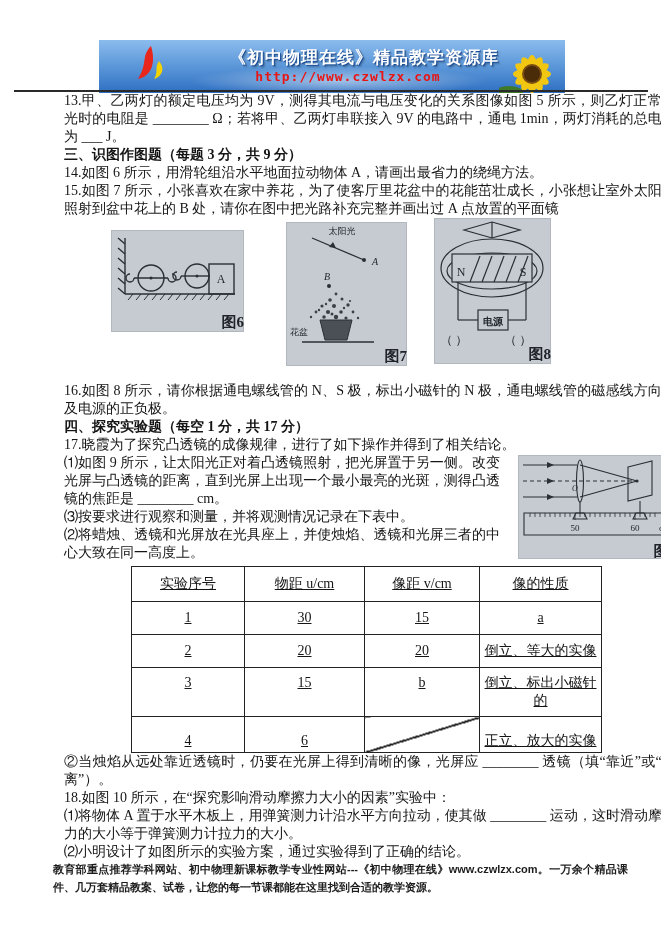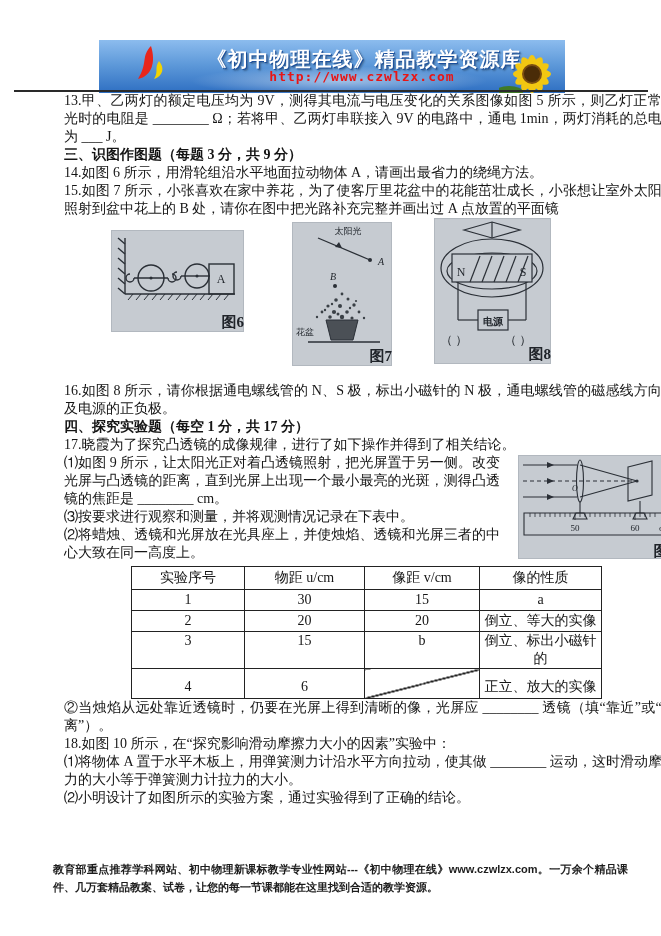--- a/index.html
+++ b/index.html
@@ -4,49 +4,49 @@
 <style>
   html,body{margin:0;padding:0;background:#fff;}
   .page{position:relative;width:661px;height:936px;background:#fff;overflow:hidden;
         font-family:"Liberation Serif","DejaVu Serif",serif;color:#151515;}
   
   .banner{position:absolute;left:99px;top:40px;width:466px;height:53px;overflow:hidden;
           background:linear-gradient(180deg,#8cbcee 0%,#5f9ada 45%,#2e6fc2 100%);}
   .banner .haze{position:absolute;left:90px;top:26px;width:300px;height:30px;
           background:radial-gradient(ellipse at center,rgba(255,255,255,.5),rgba(255,255,255,0) 70%);}
   .banner-title{position:absolute;left:100px;top:6px;width:330px;text-align:center;
-          color:#fff;font-weight:bold;font-size:20px;letter-spacing:1px;
+          color:#fff;font-weight:bold;font-size:17px;letter-spacing:1px;
           text-shadow:1px 1px 0 #1a4f9c,2px 2px 2px rgba(0,0,0,.35);}
-  .banner-url{position:absolute;left:118px;top:29px;width:290px;text-align:center;
+  .banner-url{position:absolute;left:104px;top:29px;width:290px;text-align:center;
           color:#e81515;font-weight:bold;font-size:13px;letter-spacing:1px;
           font-family:"DejaVu Sans Mono","Liberation Mono",monospace;}
   .logo{position:absolute;left:28px;top:3px;}
   .sunflower{position:absolute;right:4px;top:12px;}
   
   .header-rule{position:absolute;left:14px;top:90px;width:634px;border-top:2px solid #2a2a2a;height:0;}
   
   .content{position:absolute;left:28px;top:92px;width:612px;font-size:14px;line-height:18px;margin-left:36px;}
   .content p{margin:0;text-align:justify;}
   p.bold{font-weight:bold;}
   
   .figrow{position:relative;height:164px;}
   .photo{background:#c6cbd1;box-shadow:0 0 0 1px #b2b8bf inset;}
   .photo .cap{text-align:right;font-size:15px;font-weight:bold;color:#20242a;line-height:16px;}
   #fig6{position:absolute;left:47px;top:12px;width:133px;height:102px;}
-  #fig7{position:absolute;left:228px;top:4px;width:100px;height:144px;}
+  #fig7{position:absolute;left:222px;top:4px;width:121px;height:144px;}
   #fig8{position:absolute;left:370px;top:0px;width:117px;height:146px;}
   svg{display:block;}
   svg text{font-family:"Liberation Serif","DejaVu Serif",serif;fill:#23282e;}
   
   .q17block{overflow:visible;}
   #fig9{float:right;width:158px;height:104px;margin:1px 0 2px 18px;}
   
   table.exp{border-collapse:collapse;margin:4px 0 0 67px;clear:both;
             font-size:14px;color:#151515;}
-  table.exp th,table.exp td{border:1px solid #222;text-align:center;padding:0 3px;}
+  table.exp th,table.exp td{border:1px solid #222;text-align:center;padding:6px 3px;text-decoration:underline;}
   table.exp th{font-weight:normal;height:22px;width:106px;}
   table.exp col.c1{width:110px;}table.exp col.c2{width:120px;}
   table.exp col.c3{width:115px;}table.exp col.c4{width:122px;}
   tr.r1 td,tr.r2 td{height:20px;}
   tr.r3 td{height:34px;vertical-align:top;}
   tr.r4 td{height:27px;vertical-align:bottom;padding-bottom:2px;}
   td.diag{background-image:linear-gradient(to bottom right,
           transparent 48.5%,#222 48.5%,#222 51.5%,transparent 51.5%);}
   .after-table{margin-top:8px !important;}
   

